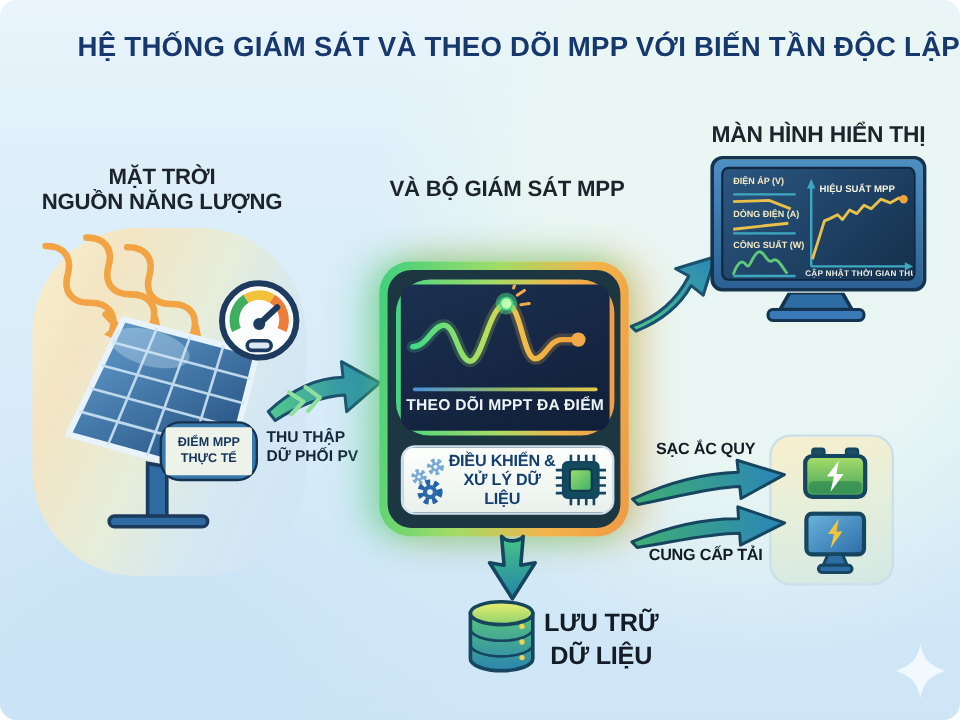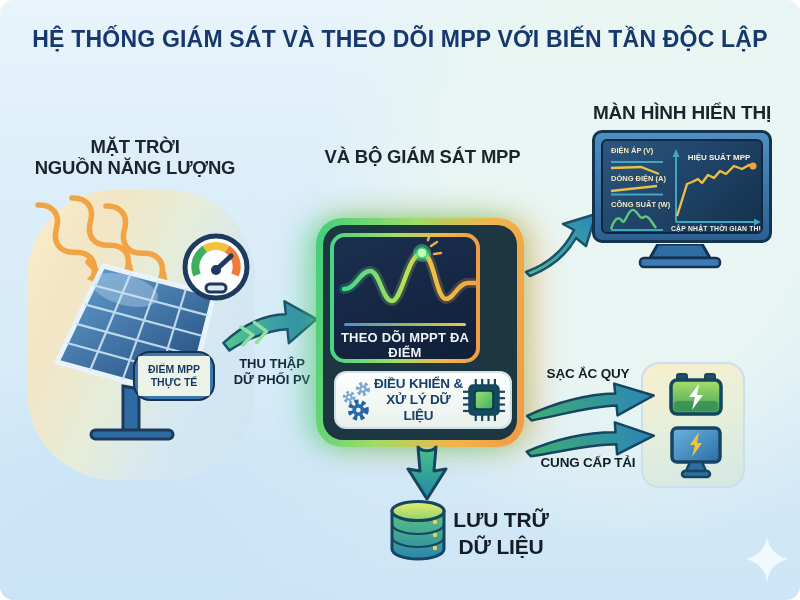--- a/index.html
+++ b/index.html
@@ -4,54 +4,54 @@
 <style>
   html,body{margin:0;padding:0;background:#fff;}
   .canvas{position:relative;width:800px;height:600px;overflow:hidden;border-radius:14px;
     font-family:"Liberation Sans",sans-serif;
     background:linear-gradient(180deg,#e9f4fb 0%,#dceef9 30%,#d5eaf8 70%,#cde5f6 100%);}
   .bg-accent{position:absolute;right:-150px;top:-170px;width:640px;height:720px;border-radius:50%;
     background:radial-gradient(closest-side,#e9f6f2 55%,rgba(233,246,242,0) 100%);opacity:.95;}
   .bg-accent2{position:absolute;left:-140px;bottom:-180px;width:520px;height:430px;border-radius:50%;
     background:radial-gradient(closest-side,#c9e3f6 40%,rgba(201,227,246,0) 100%);opacity:.8;}
   .abs{position:absolute;}
-  .title{position:absolute;top:26px;left:0;width:800px;text-align:center;margin:0;
+  .title{position:absolute;top:26px;left:0;width:800px;text-align:right;margin:0;
     font-size:23px;font-weight:bold;color:#17386d;letter-spacing:.2px;}
   .heading{position:absolute;text-align:center;font-weight:bold;color:#1d232b;
     font-size:18.5px;line-height:1.14;letter-spacing:-.2px;}
   .solar-blob{position:absolute;left:27px;top:190px;width:228px;height:290px;border-radius:88px;
     background:linear-gradient(115deg,#f8edca 4%,#f3e5c4 24%,#e6edd9 48%,#d4e7f3 72%,#cfe5f4 100%);}
   .mpp-monitor{position:absolute;left:133px;top:351px;width:82px;height:50px;background:#3a79ae;
     border:2.5px solid #16324f;border-radius:17px;padding:3px;box-sizing:border-box;}
   .mpp-screen{width:100%;height:100%;background:#eef3ea;border-radius:2px;display:flex;flex-direction:column;
     align-items:center;justify-content:center;font-size:10.5px;font-weight:bold;color:#14365c;line-height:1.25;}
-  .collect-label{position:absolute;left:222px;top:356px;width:100px;text-align:center;
+  .collect-label{position:absolute;left:222px;top:356px;width:100px;text-align:left;
     font-size:13px;font-weight:bold;color:#14273a;line-height:1.25;}
   .inv-box{position:absolute;left:316px;top:218px;width:208px;height:229px;border-radius:26px;
     background:linear-gradient(100deg,#3ecf7d 0%,#9fdc68 40%,#f2b44a 72%,#f09a45 100%);
     box-shadow:-12px 0 30px rgba(62,207,125,.45),12px 0 30px rgba(242,160,60,.45),0 0 18px rgba(120,220,140,.35);}
   .inv-body{position:absolute;inset:7px;border-radius:20px;background:#1c3642;}
-  .inv-screen-wrap{position:absolute;left:330px;top:233px;width:150px;height:130px;border-radius:15px;
+  .inv-screen-wrap{position:absolute;left:330px;top:233px;width:182px;height:130px;border-radius:28px;
     background:linear-gradient(90deg,#46d584,#a5dc66 45%,#f0b54d 75%,#f09d45);padding:4px;box-sizing:border-box;}
   .inv-screen{position:relative;width:100%;height:100%;border-radius:11px;overflow:hidden;
     background:linear-gradient(160deg,#1b3050,#101f38);}
   .inv-divider{position:absolute;left:10px;right:10px;top:86px;height:2.5px;border-radius:2px;
     background:linear-gradient(90deg,#4a90d9,#8fb768,#e8c84a);}
   .inv-screen-label{position:absolute;left:0;top:93px;width:100%;text-align:center;
     font-size:13px;font-weight:bold;color:#eef4f6;letter-spacing:.2px;}
   .control-panel{position:absolute;left:334px;top:371px;width:178px;height:58px;border-radius:12px;
     background:linear-gradient(180deg,#fdfffd,#e9f1ec);border:2px solid #cfe0ea;box-sizing:border-box;
     display:flex;align-items:center;justify-content:space-between;padding:16px 5px;}
   .control-text{font-size:13.5px;font-weight:bold;color:#14406e;line-height:1.2;text-align:center;letter-spacing:-.2px;}
   .monitor-frame{position:absolute;left:592px;top:130px;width:180px;height:113px;border-radius:10px;
     background:linear-gradient(180deg,#4e8fc2,#2c6093);border:3px solid #14334f;box-sizing:border-box;}
   .monitor-screen{position:absolute;left:601px;top:139px;width:162px;height:95px;border-radius:6px;overflow:hidden;
     background:linear-gradient(135deg,#2b5681,#14304c);border:2px solid #0f2740;box-sizing:border-box;}
   .m-label{position:absolute;font-size:7.5px;font-weight:bold;color:#f2e9c0;white-space:nowrap;}
-  .chart-title{position:absolute;left:80px;top:12px;width:72px;text-align:center;
+  .chart-title{position:absolute;left:80px;top:12px;width:72px;
     font-size:8px;font-weight:bold;color:#f7f3e2;white-space:nowrap;}
   .chart-caption{position:absolute;left:68px;top:84px;width:90px;text-align:center;
     font-size:6.8px;font-weight:bold;color:#eef0ea;letter-spacing:.2px;white-space:nowrap;}
   .energy-card{position:absolute;left:641px;top:362px;width:104px;height:126px;border-radius:18px;
     background:linear-gradient(165deg,#f9efcd 0%,#e6efda 45%,#d3e8e4 100%);border:2px solid #cadfeb;box-sizing:border-box;}
   .arrow-label{position:absolute;font-size:13.5px;font-weight:bold;color:#131c26;text-align:center;letter-spacing:-.2px;}
   .storage-label{position:absolute;left:450px;top:506px;width:102px;text-align:center;
     font-size:21px;font-weight:bold;color:#141d26;line-height:1.3;letter-spacing:-.2px;}
   .rot-n6{transform:rotate(-6deg);}
   .rot-n4{transform:rotate(-4deg);}

